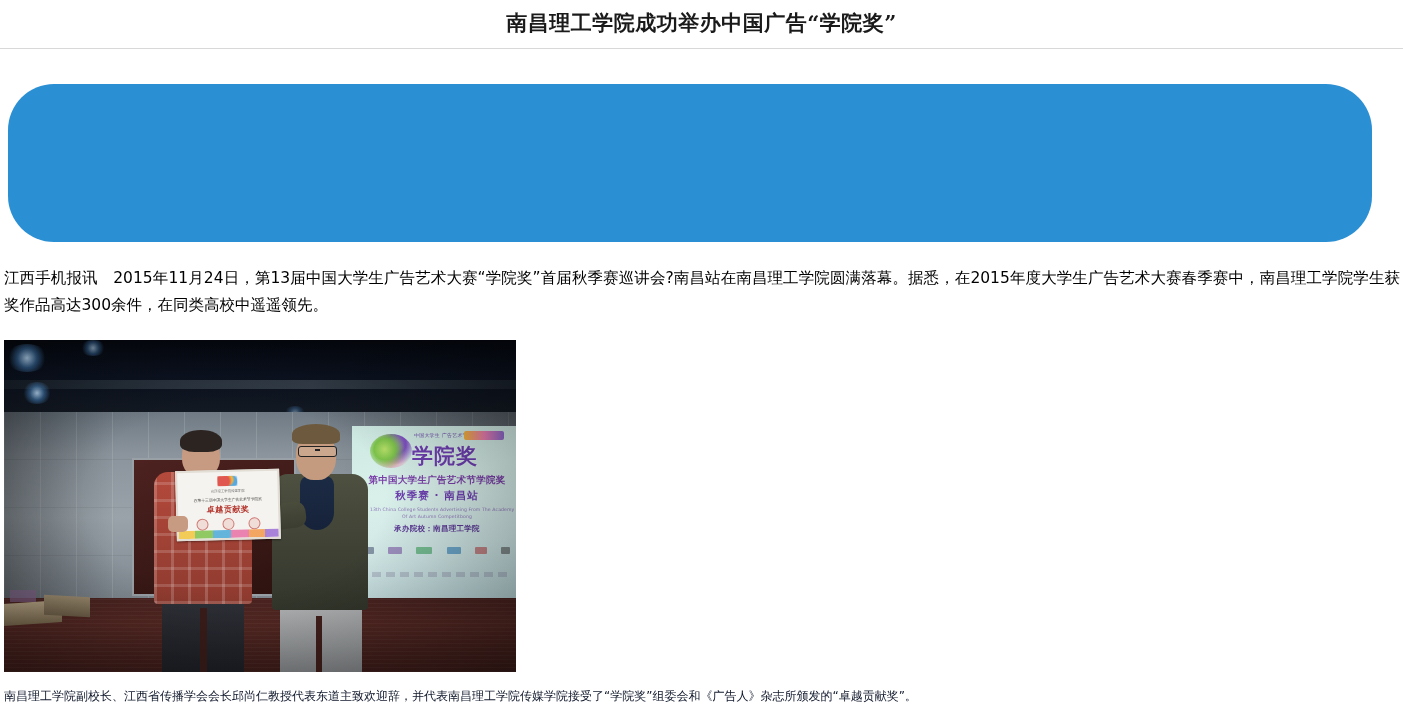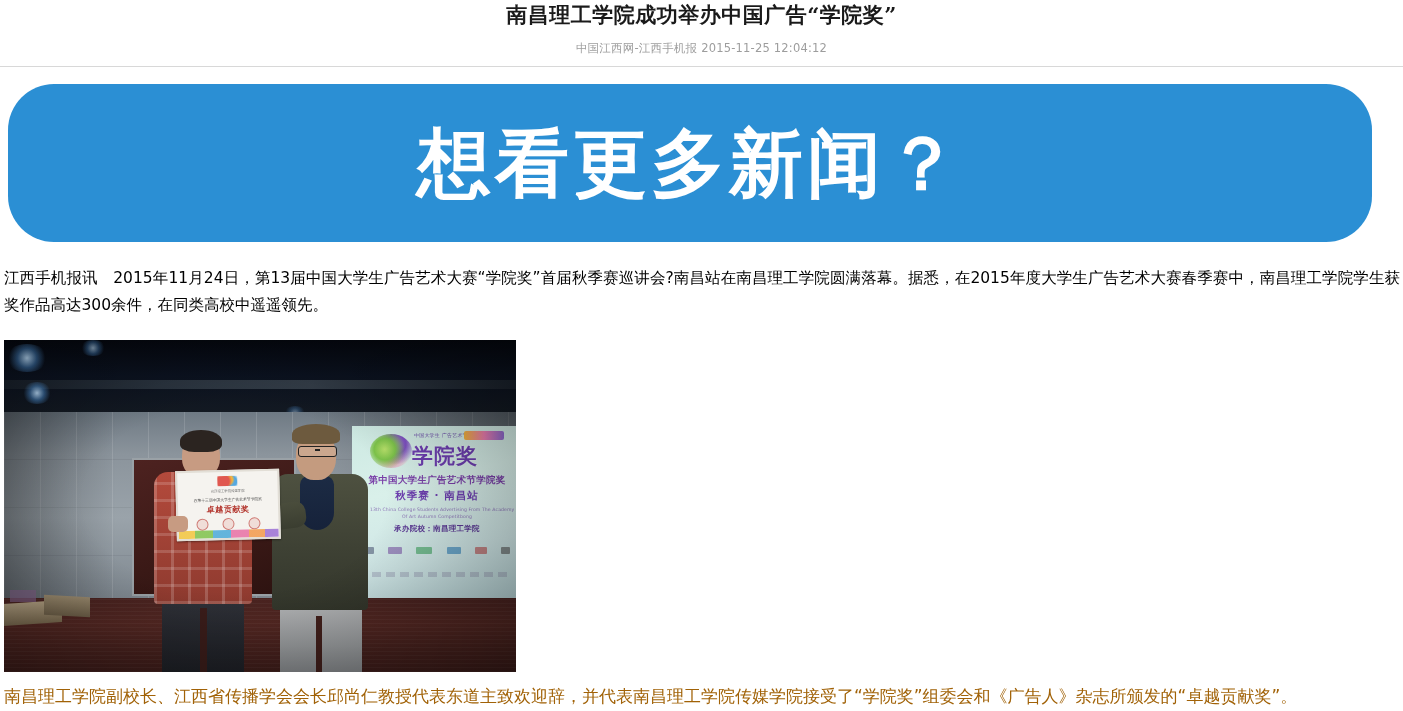--- a/index.html
+++ b/index.html
@@ -11,21 +11,21 @@
     width: 1403px;
     height: 711px;
     overflow: hidden;
     font-family: "DejaVu Sans", "Liberation Sans", sans-serif;
     color: #000000;
     position: relative;
   }
 
   
   .article-header {
-    padding-top: 0;
+    padding-top: 8px;
     text-align: center;
   }
   .article-title {
     font-family: "DejaVu Serif", "Liberation Serif", serif;
     font-size: 21px;
     font-weight: bold;
     color: #1a1a1a;
     letter-spacing: 0.5px;
     line-height: 30px;
     margin: 0;
@@ -322,38 +322,36 @@
     background: radial-gradient(ellipse at 45% 48%, rgba(0,0,0,0) 38%, rgba(0,0,0,.42) 100%);
     pointer-events:none;
   }
 
   
   .photo-caption {
     position: absolute;
     left: 4px;
     top: 684px;
     width: 1396px;
-    font-size: 17px;
+    font-size: 12px;
     line-height: 24px;
-    color: #a16207;
+    color: #0f172a;
     white-space: nowrap;
   }
 </style>
 </head>
 <body>
 
 <div class="article-header">
   <h1 class="article-title">南昌理工学院成功举办中国广告“学院奖”</h1>
-  <div class="article-byline">中国江西网-江西手机报 2015-11-25 12:04:12</div>
   <div class="header-rule"></div>
 </div>
 
 <div class="promo-banner">
   <div class="promo-text">
-    <span class="promo-line">想看更多新闻？</span>
   </div>
 </div>
 
 <div class="body-copy">江西手机报讯　2015年11月24日，第13届中国大学生广告艺术大赛“学院奖”首届秋季赛巡讲会?南昌站在南昌理工学院圆满落幕。据悉，在2015年度大学生广告艺术大赛春季赛中，南昌理工学院学生获奖作品高达300余件，在同类高校中遥遥领先。</div>
 
 <figure class="photo-figure" style="margin:0;">
   <div class="photo-frame">
 
     <div class="ph-ceiling">
       <div class="ph-ceiling-beam"></div>

